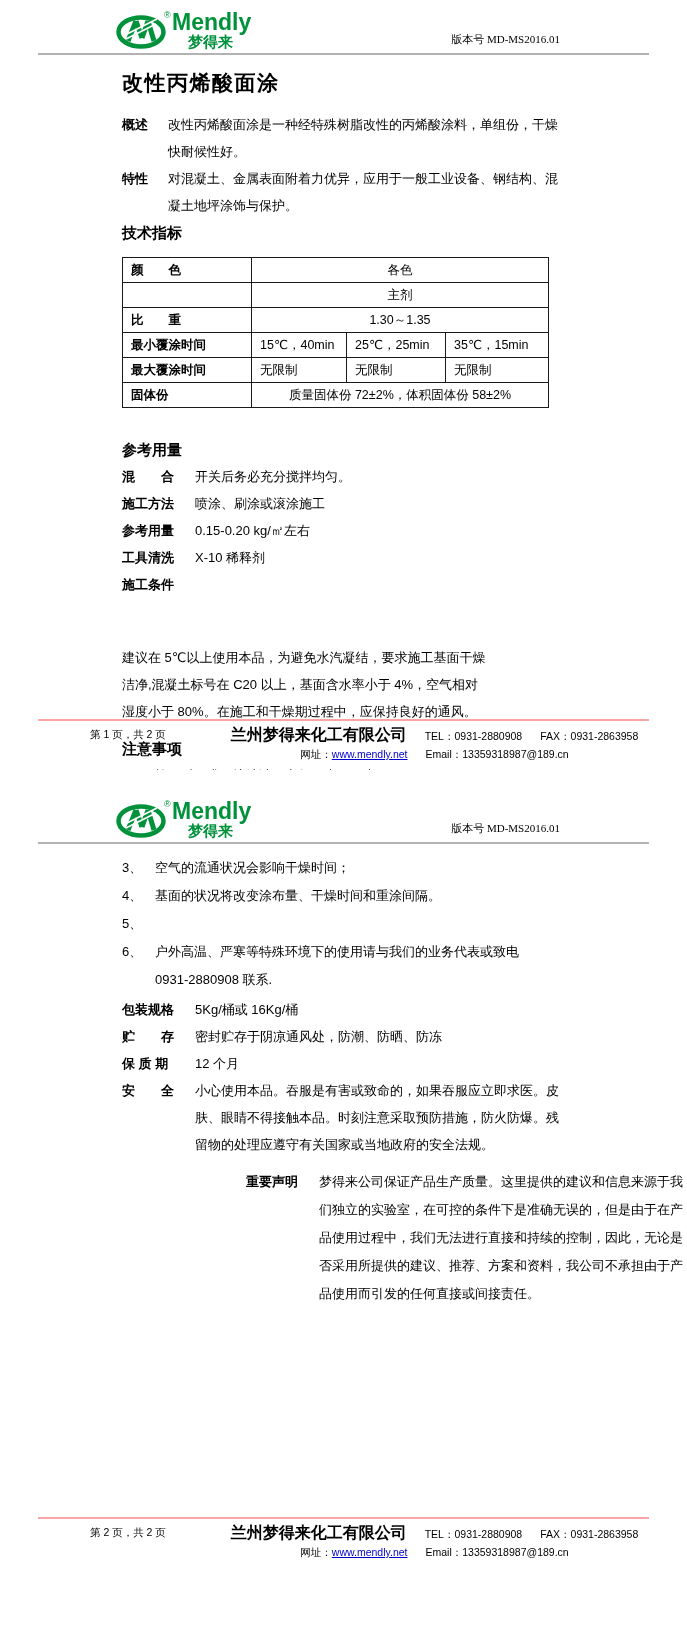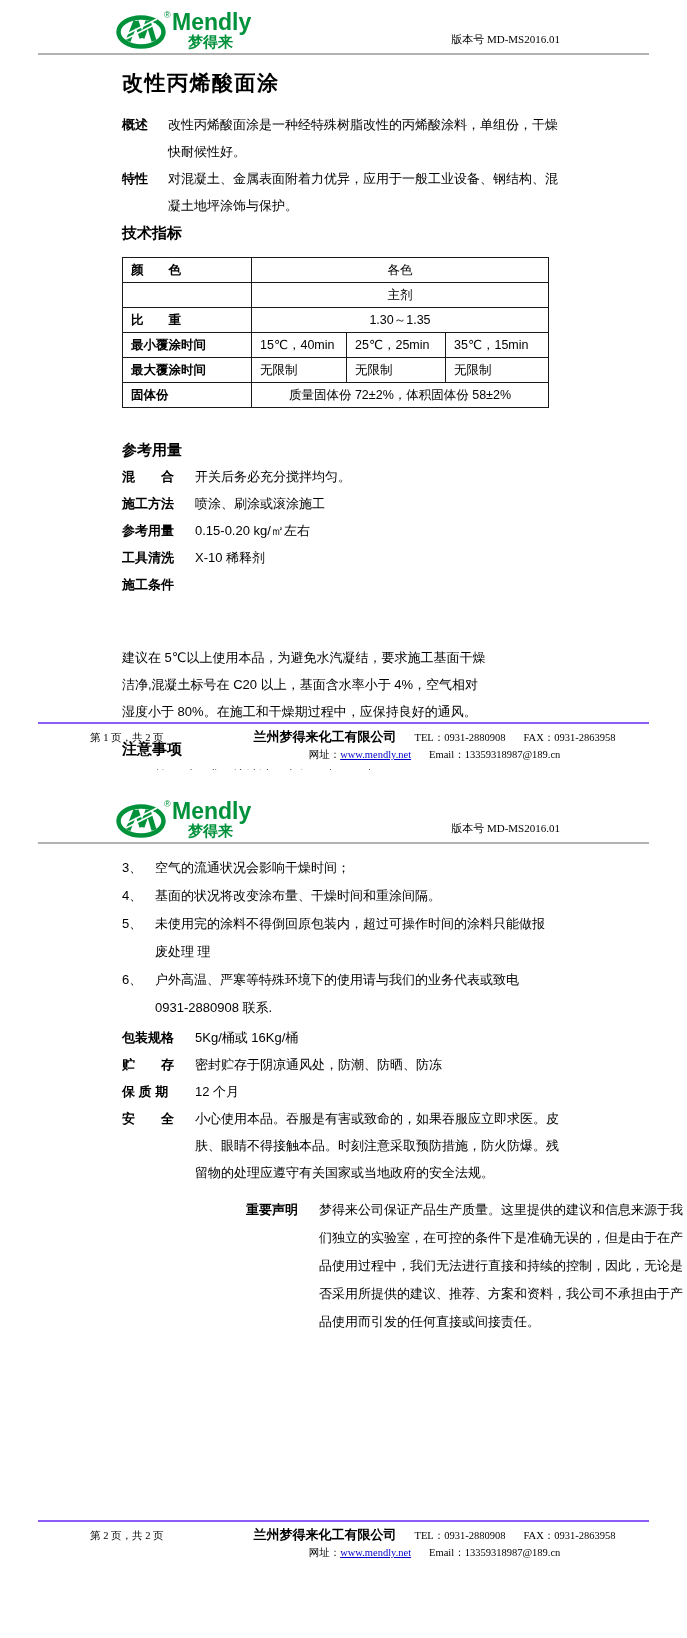--- a/index.html
+++ b/index.html
@@ -43,30 +43,30 @@
 
   .note-item { display:flex; line-height:27px; font-size:13px; margin-left:122px; }
   .note-item .num { flex:0 0 33px; }
   .note-item .text { width:390px; }
 
   .p2-notes { margin-top:10px; }
   .p2-notes .note-item { line-height:28px; }
 
   .page-footer {
     position:absolute; left:38px; right:38px;
-    border-top:2px solid #8b5cf6; padding-top:4px;
+    border-top:2px solid #fca5a5; padding-top:4px;
     font-size:10.5px; display:flex; align-items:flex-start;
-    font-family:Liberation Serif, serif;
+    font-family:Liberation Sans, sans-serif;
   }
   .page-1 .page-footer { bottom:8px; }
   .page-2 .page-footer { bottom:78px; }
   .f-page { margin-left:52px; width:130px; padding-top:3px; }
   .f-right { flex:1; display:flex; flex-direction:column; align-items:center; gap:2px; }
   .f-row { display:flex; align-items:baseline; gap:18px; white-space:nowrap; }
-  .f-company { font-weight:bold; font-size:13px; }
+  .f-company { font-weight:bold; font-size:16px; }
   .f-link { color:#0000cc; text-decoration:underline; cursor:pointer; }
   .logo-cn-svg { font-weight:bold; }
 </style>
 </head>
 <body>
 
 <div class="page page-1">
 
   <div class="page-header">
     <div class="logo">
@@ -214,21 +214,20 @@
     <div class="note-item">
       <span class="num">3、</span>
       <span class="text">空气的流通状况会影响干燥时间；</span>
     </div>
     <div class="note-item">
       <span class="num">4、</span>
       <span class="text">基面的状况将改变涂布量、干燥时间和重涂间隔。</span>
     </div>
     <div class="note-item">
       <span class="num">5、</span>
-      <span class="text">未使用完的涂料不得倒回原包装内，超过可操作时间的涂料只能做报废处理 理</span>
     </div>
     <div class="note-item">
       <span class="num">6、</span>
       <span class="text">户外高温、严寒等特殊环境下的使用请与我们的业务代表或致电 0931-2880908 联系.</span>
     </div>
   </div>
 
   <div class="body-block" style="margin-left:0; margin-top:2px;">
     <div class="item c-item" style="margin-left:122px;">
       <span class="label">包装规格</span>

